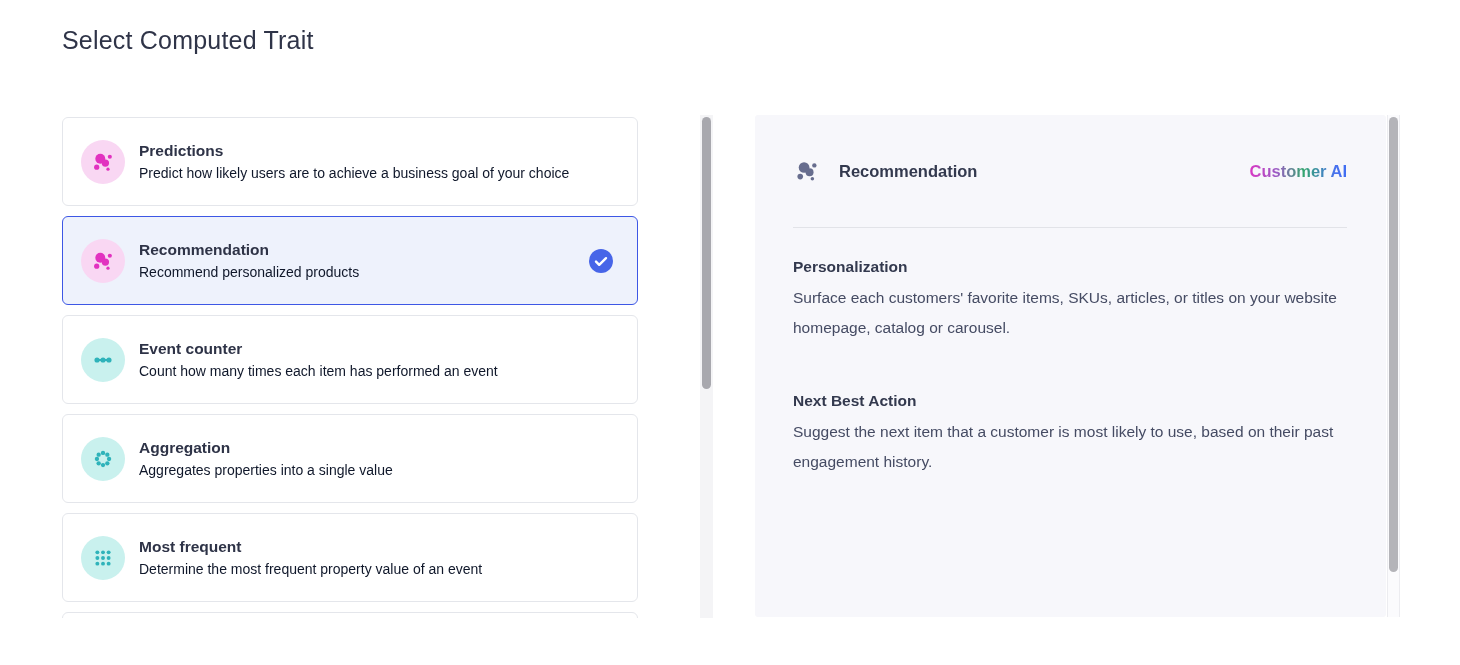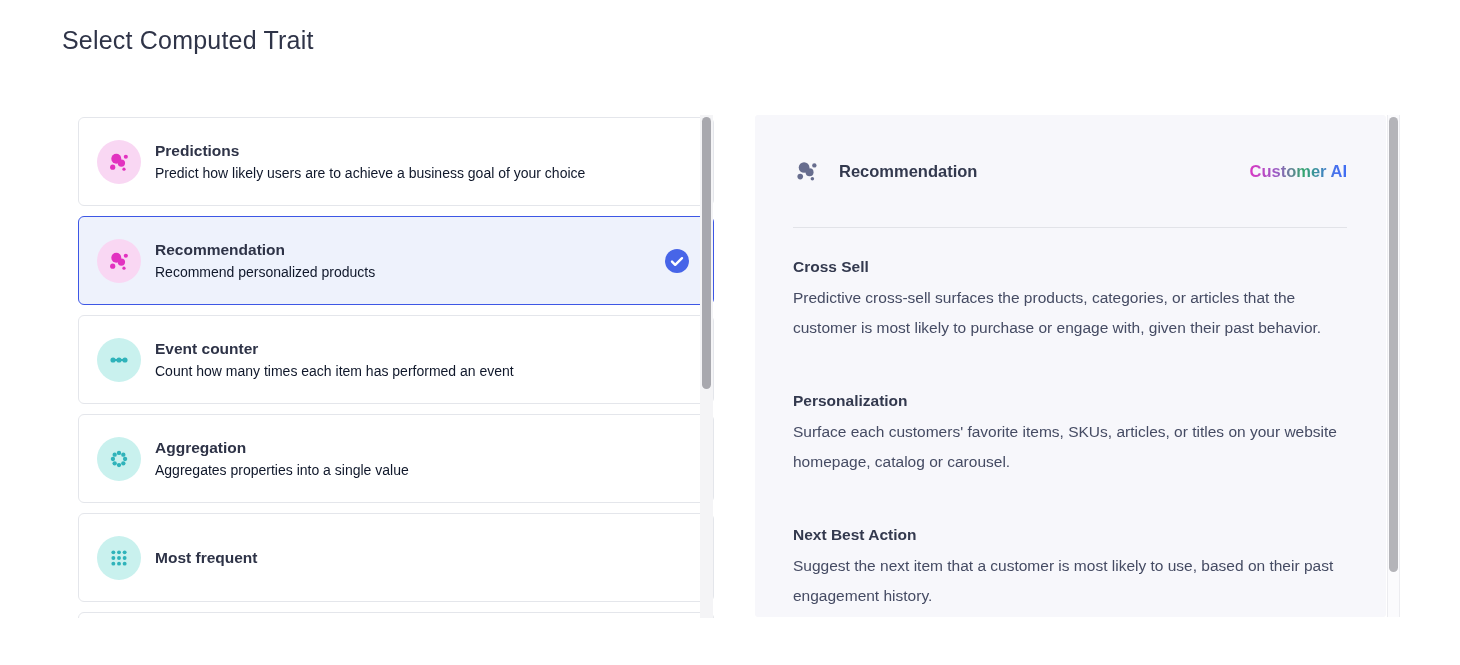--- a/index.html
+++ b/index.html
@@ -4,21 +4,21 @@
 <style>
   * { margin:0; padding:0; box-sizing:border-box; }
   html,body { width:1460px; height:665px; background:#ffffff;
     font-family:"Liberation Sans", sans-serif; -webkit-font-smoothing:antialiased; }
   .stage { position:relative; width:1460px; height:665px; overflow:hidden; background:#fff; }
 
   .page-title { position:absolute; left:62px; top:26px; font-size:25px; font-weight:400;
     color:#2f3448; letter-spacing:.2px; }
 
   
-  .list-region { position:absolute; left:78px; top:117px; width:636px; height:501px; overflow:hidden; }
+  .list-region { position:absolute; left:62px; top:117px; width:576px; height:501px; overflow:hidden; }
   .trait-card { display:flex; align-items:center; height:89px; margin-bottom:10px;
     background:#ffffff; border:1px solid #e4e6eb; border-radius:6px; padding:0 24px 0 18px;
     cursor:pointer; }
   .trait-card.selected { background:#eef2fc; border:1.5px solid #3d57e5; }
   .icon-circle { flex:0 0 44px; width:44px; height:44px; border-radius:50%;
     display:flex; align-items:center; justify-content:center; margin-right:14px; }
   .icon-circle.pink { background:#f9d7f3; }
   .icon-circle.teal { background:#c9f1ee; }
   .card-texts { display:flex; flex-direction:column; gap:5px; }
   .card-title { font-size:15.5px; font-weight:700; color:#2e3347; }
@@ -140,20 +140,21 @@
           <circle cx="6.8" cy="12" r="1.8"></circle>
             <circle cx="12" cy="12" r="1.8"></circle>
             <circle cx="17.2" cy="12" r="1.8"></circle>
           <circle cx="6.8" cy="17.2" r="1.8"></circle>
             <circle cx="12" cy="17.2" r="1.8"></circle>
             <circle cx="17.2" cy="17.2" r="1.8"></circle>
         </svg>
       </div>
       <div class="card-texts">
         <div class="card-title">Most frequent</div>
+        <div class="card-desc">Determine the most frequent property value of an event</div>
       </div>
     </div>
 
     <div class="trait-card"></div>
   </div>
 
   <div class="list-scrollbar">
     <div class="list-scroll-thumb"></div>
   </div>
 
@@ -166,24 +167,20 @@
           <circle cx="18.3" cy="7.2" r="1.9"></circle>
             <circle cx="6.2" cy="16.8" r="2.4"></circle>
           <circle cx="16.6" cy="18.6" r="1.5"></circle>
         </svg>
       </div>
       <div class="dp-title">Recommendation</div>
       <div class="dp-badge">Customer AI</div>
     </div>
     <hr class="dp-divider">
 
-    <div class="dp-section">
-      <div class="dp-heading">Cross Sell</div>
-      <div class="dp-body">Predictive cross-sell surfaces the products, categories, or articles that the customer is most likely to purchase or engage with, given their past behavior.</div>
-    </div>
 
     <div class="dp-section">
       <div class="dp-heading">Personalization</div>
       <div class="dp-body">Surface each customers' favorite items, SKUs, articles, or titles on your website homepage, catalog or carousel.</div>
     </div>
 
     <div class="dp-section">
       <div class="dp-heading">Next Best Action</div>
       <div class="dp-body">Suggest the next item that a customer is most likely to use, based on their past engagement history.</div>
     </div>

